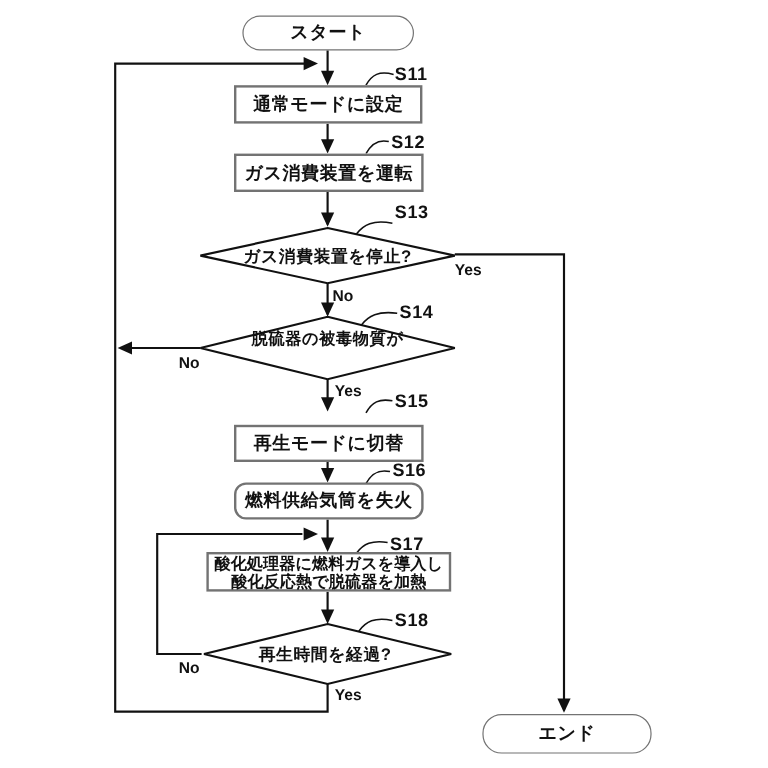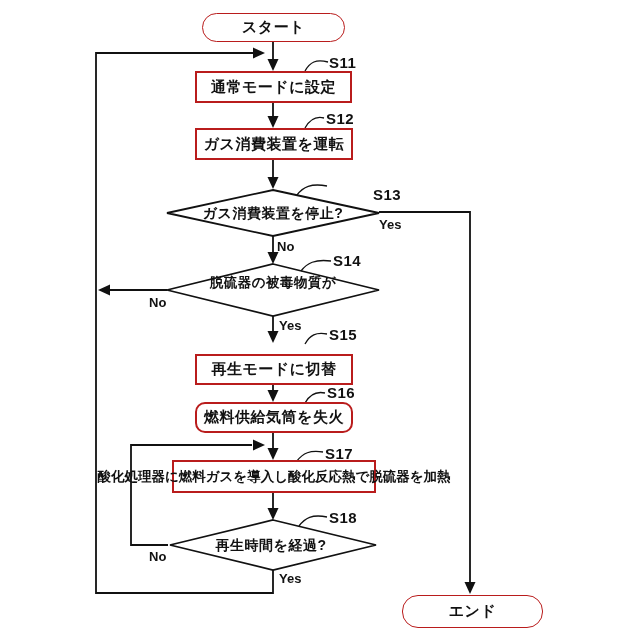--- a/index.html
+++ b/index.html
@@ -3,26 +3,26 @@
 <meta charset="utf-8">
 <style>
   html,body{margin:0;padding:0;background:#ffffff;}
   .stage{
     position:relative;width:640px;height:640px;background:#ffffff;
     font-family:"Liberation Sans","DejaVu Sans",sans-serif;color:#111;
     overflow:hidden;
   }
   svg.layer{position:absolute;left:0;top:0;}
   .node{
-    position:absolute;box-sizing:border-box;border:2px solid #b91c1c;background:#fff;
+    position:absolute;box-sizing:border-box;border:2px solid #737373;background:#fff;
     display:flex;align-items:center;justify-content:center;
     font-size:15px;font-weight:600;letter-spacing:0.5px;white-space:nowrap;
   }
   .terminal{border-radius:16px;border-width:1.7px;}
-  .multiline{flex-direction:row;font-size:13.5px;line-height:15px;letter-spacing:0;}
+  .multiline{flex-direction:column;font-size:13.5px;line-height:15px;letter-spacing:0;}
   .dtext{
     position:absolute;text-align:center;font-size:14px;font-weight:600;
     letter-spacing:0.5px;white-space:nowrap;
   }
   .dtext.two{font-size:13.5px;line-height:15px;}
   .slabel{position:absolute;font-size:15px;font-weight:600;letter-spacing:0.5px;}
   .branch{position:absolute;font-size:13px;font-weight:600;}
 </style>
 </head>
 <body>
@@ -92,21 +92,21 @@
   </div>
 
   <div class="dtext" style="left:173px;top:205px;width:200px;">ガス消費装置を停止?</div>
   <div class="dtext two" style="left:173px;top:275px;width:200px;">
     <div>脱硫器の被毒物質が</div>
   </div>
   <div class="dtext" style="left:173px;top:537px;width:196px;">再生時間を経過?</div>
 
   <span class="slabel" style="left:329px;top:54px;text-align:right;">S11</span>
   <span class="slabel" style="left:326px;top:110px;">S12</span>
-  <span class="slabel" style="left:329px;top:186px;margin-left:44px;">S13</span>
+  <span class="slabel" style="left:329px;top:169px;">S13</span>
   <span class="slabel" style="left:333px;top:252px;">S14</span>
   <span class="slabel" style="left:329px;top:326px;">S15</span>
   <span class="slabel" style="left:327px;top:384px;">S16</span>
   <span class="slabel" style="left:325px;top:445px;">S17</span>
   <span class="slabel" style="left:329px;top:509px;">S18</span>
 
   <span class="branch" style="left:379px;top:217px;">Yes</span>
   <span class="branch" style="left:277px;top:239px;">No</span>
   <span class="branch" style="left:149px;top:295px;">No</span>
   <span class="branch" style="left:279px;top:318px;">Yes</span>

